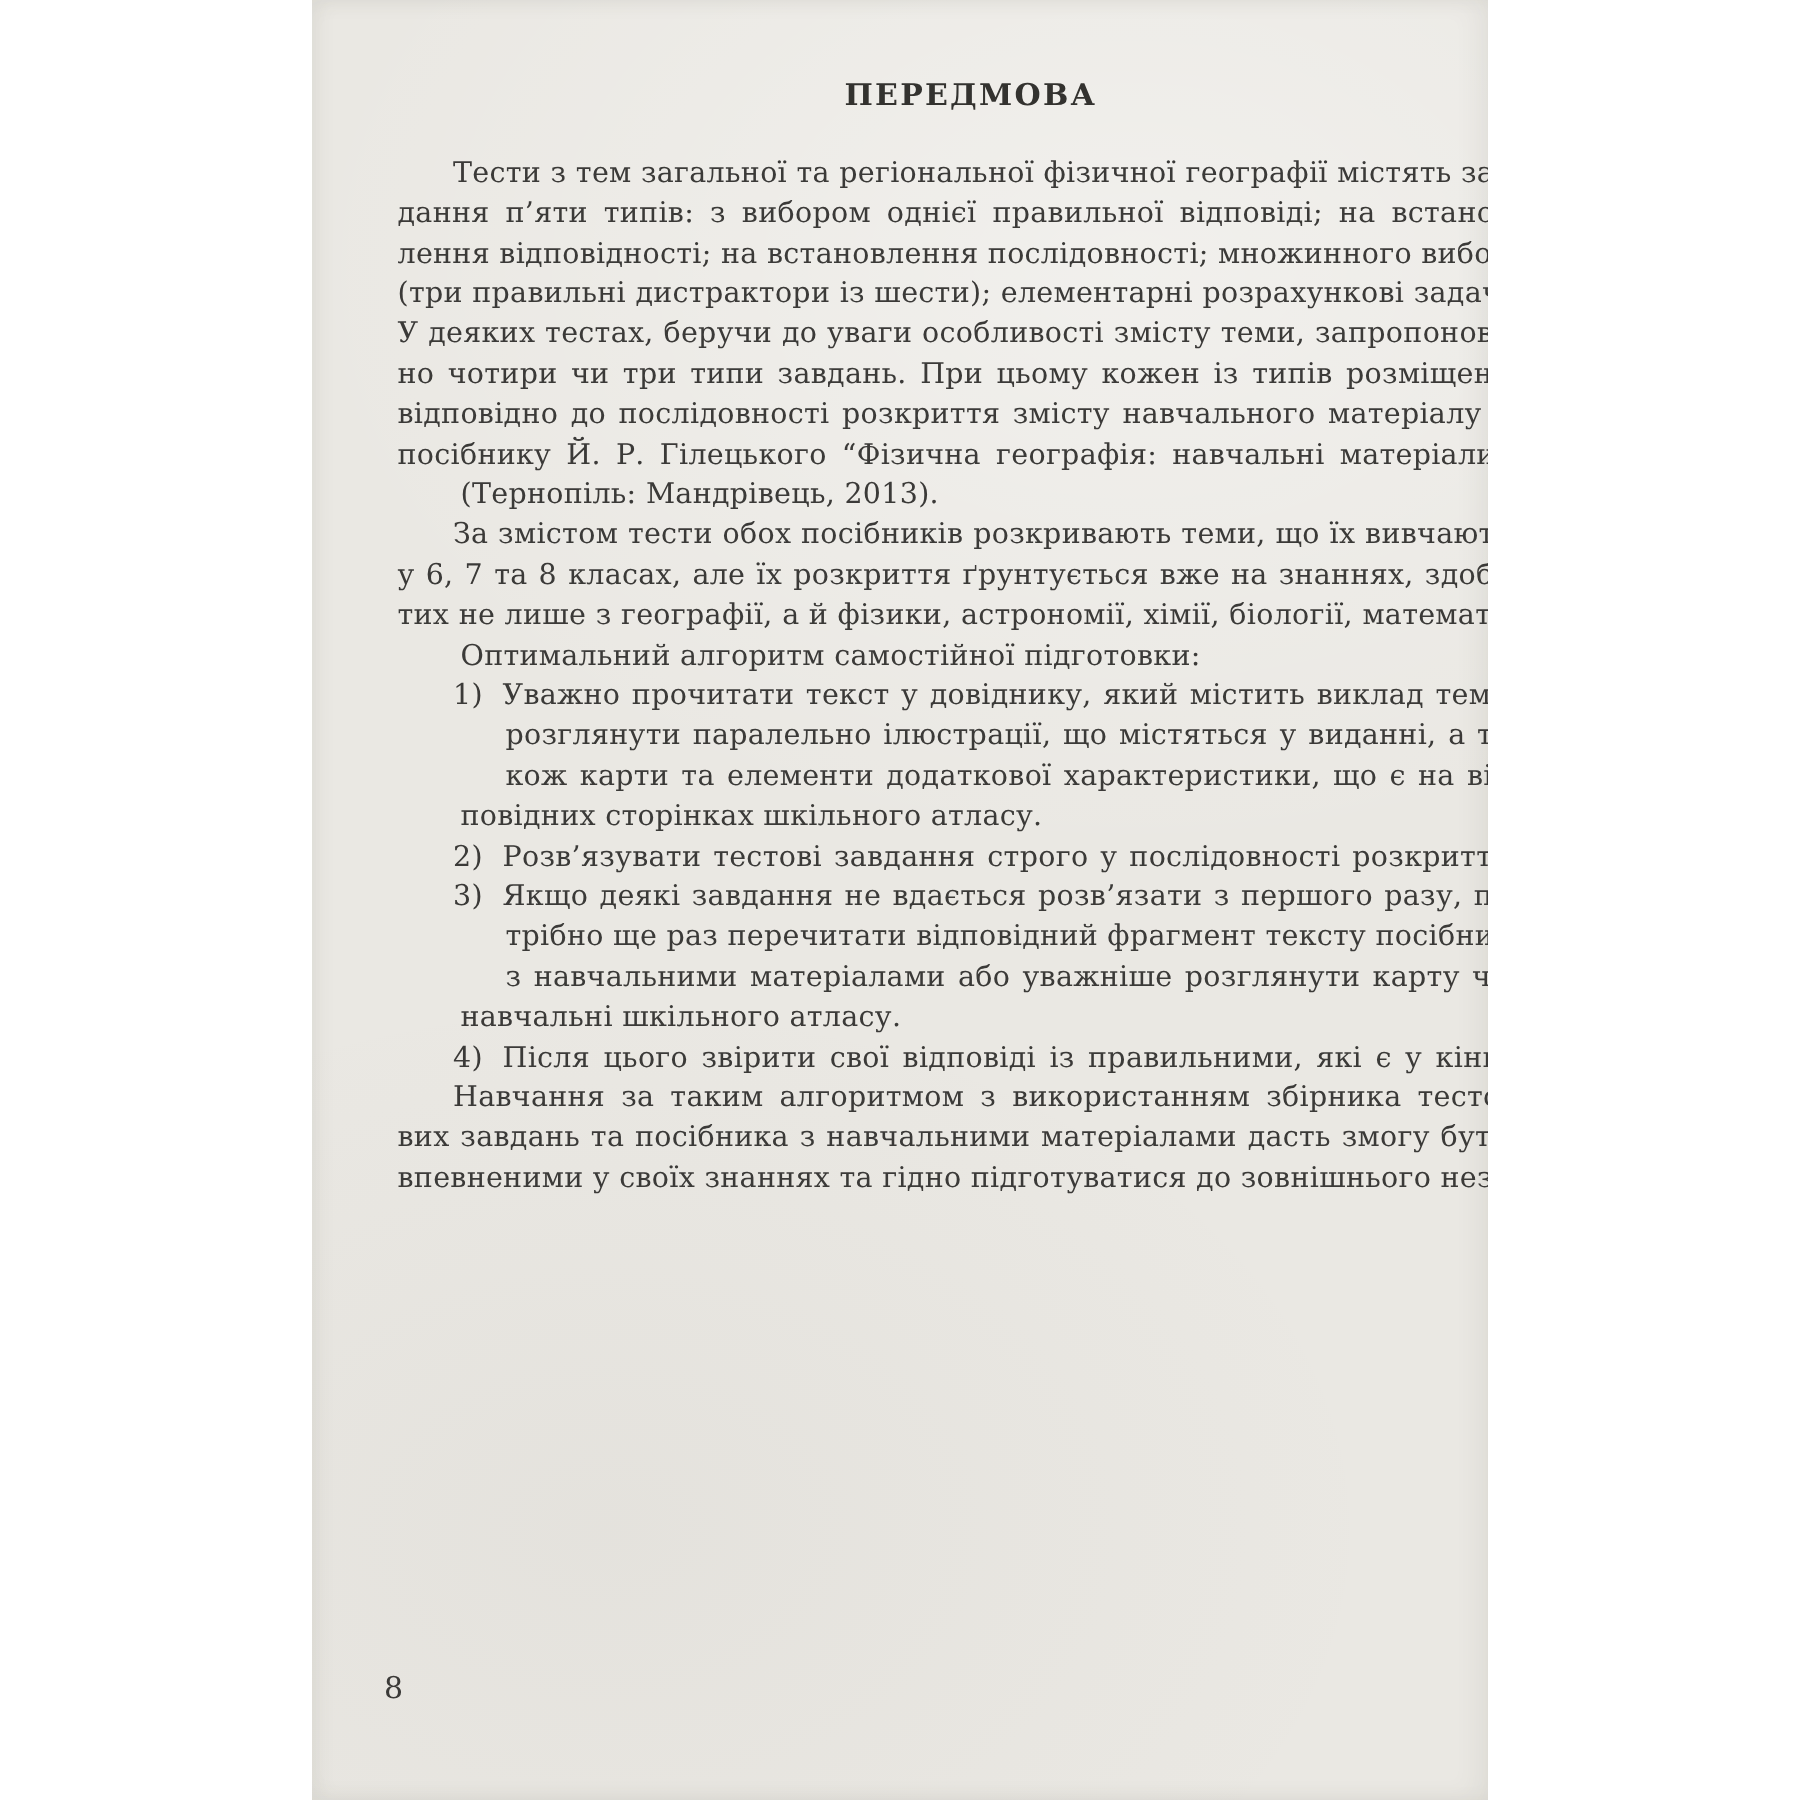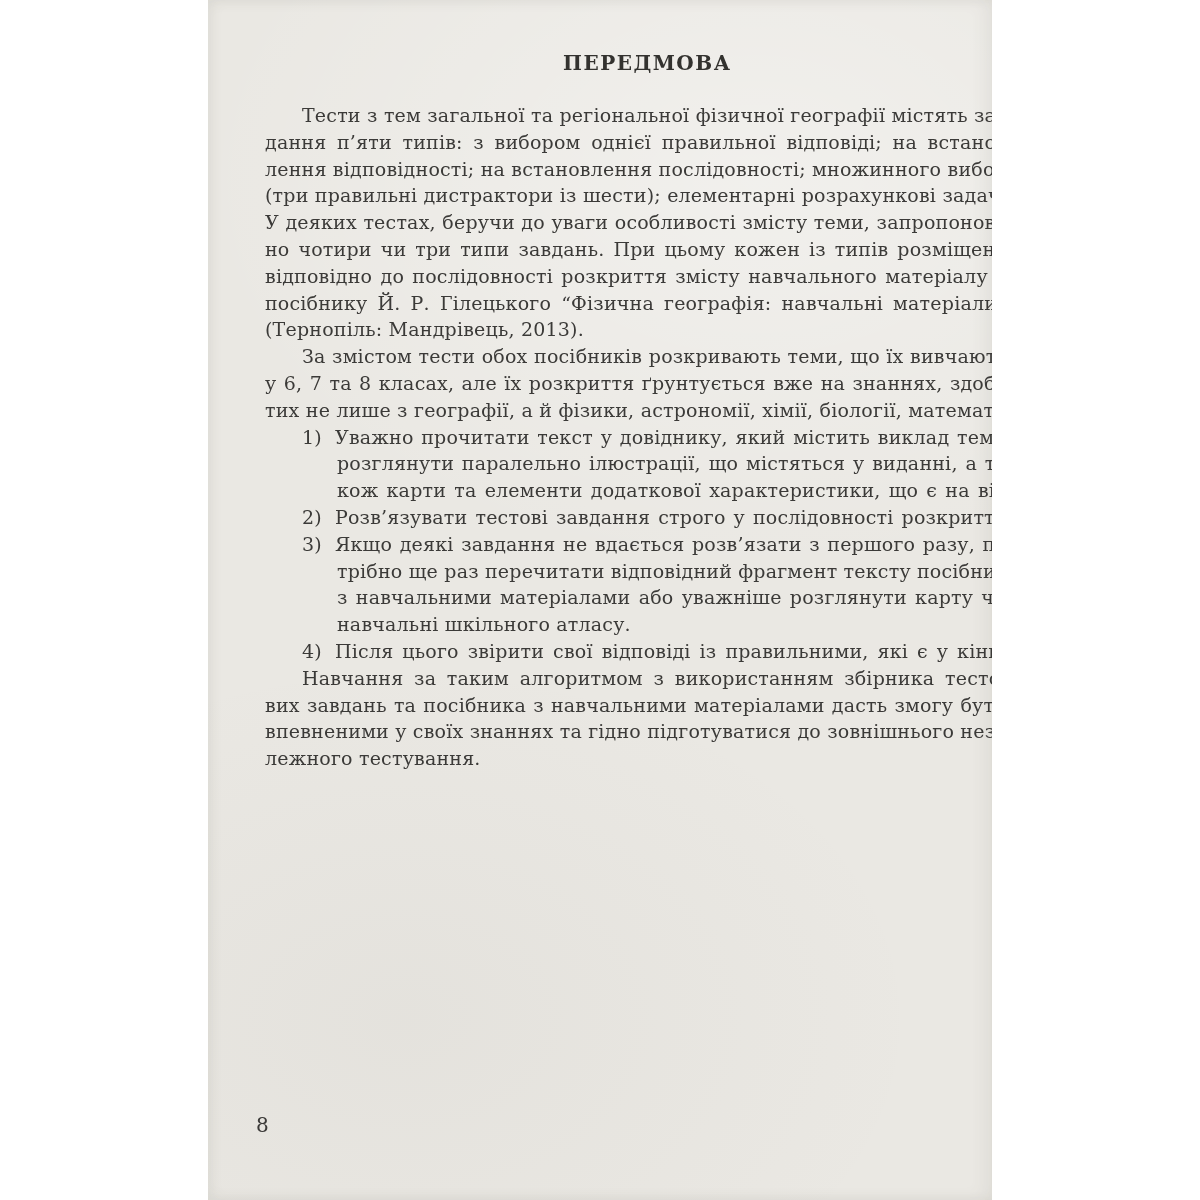--- a/index.html
+++ b/index.html
@@ -45,21 +45,21 @@
     white-space: nowrap;
     font-size: 19px;
     line-height: 26.8px;
     letter-spacing: 0.2px;
     width: 742px;
     text-align-last: justify;
     color: #3b3a38;
   }
   .line.indent    { margin-left: 37px; width: 705px; }
   .line.cont      { margin-left: 72px; width: 670px; }
-  .line.short     { text-align-last: left; }
+  .line.short     { text-align-last: left; margin-left: 42px; }
   .marker {
     display: inline-block;
     width: 33px;
   }
   .page-number {
     position: absolute;
     left: 48px; top: 1112px;
     font-size: 20px;
     line-height: 26px;
     color: #3b3a38;
@@ -83,38 +83,41 @@
           <div class="line">відповідно до послідовності розкриття змісту навчального матеріалу в</div>
           <div class="line">посібнику Й. Р. Гілецького “Фізична географія: навчальні матеріали”</div>
           <div class="line short">(Тернопіль: Мандрівець, 2013).</div>
         </div>
         <div class="block">
           <div class="line indent">За змістом  тести обох посібників розкривають теми, що їх вивчають</div>
           <div class="line">у 6, 7 та 8 класах, але їх розкриття ґрунтується вже на знаннях, здобу</div>
           <div class="line">тих не лише з географії, а й  фізики, астрономії, хімії, біології, математи</div>
         </div>
         <div class="block">
+          <div class="line indent short">Оптимальний алгоритм самостійної підготовки:</div>
+        </div>
+        <div class="block">
           <div class="line indent"><span class="marker">1)</span>Уважно прочитати текст у довіднику, який  містить виклад теми</div>
           <div class="line cont">розглянути паралельно  ілюстрації, що містяться у виданні, а та</div>
           <div class="line cont">кож карти та елементи додаткової характеристики, що є на від</div>
+          <div class="line cont short">повідних сторінках шкільного атласу.</div>
         </div>
         <div class="block">
           <div class="line indent"><span class="marker">2)</span>Розв’язувати тестові завдання строго у послідовності розкриття</div>
         </div>
         <div class="block">
           <div class="line indent"><span class="marker">3)</span>Якщо деякі завдання не вдається розв’язати з першого разу, по</div>
           <div class="line cont">трібно ще раз перечитати відповідний  фрагмент тексту посібника</div>
           <div class="line cont">з навчальними матеріалами або уважніше розглянути карту чи</div>
           <div class="line cont short">навчальні шкільного атласу.</div>
         </div>
         <div class="block">
           <div class="line indent"><span class="marker">4)</span>Після цього звірити свої відповіді із правильними, які є у кінці</div>
         </div>
         <div class="block">
           <div class="line indent">Навчання за таким  алгоритмом  з використанням  збірника тесто-</div>
           <div class="line">вих завдань та посібника з навчальними матеріалами дасть змогу бути</div>
           <div class="line">впевненими у своїх знаннях та гідно підготуватися до зовнішнього неза-</div>
-          <div class="line short">лежного тестування.</div>
         </div>
       </div>
     <div class="page-number">8</div>
   </div>
 </div>
 
 </body></html>

